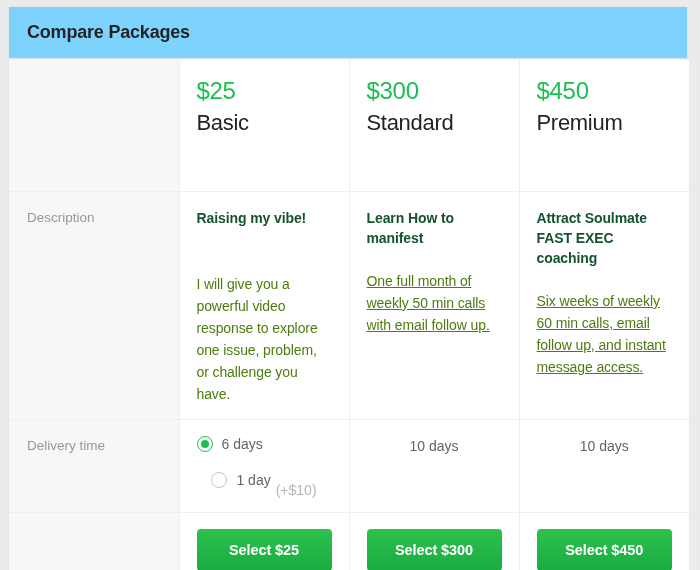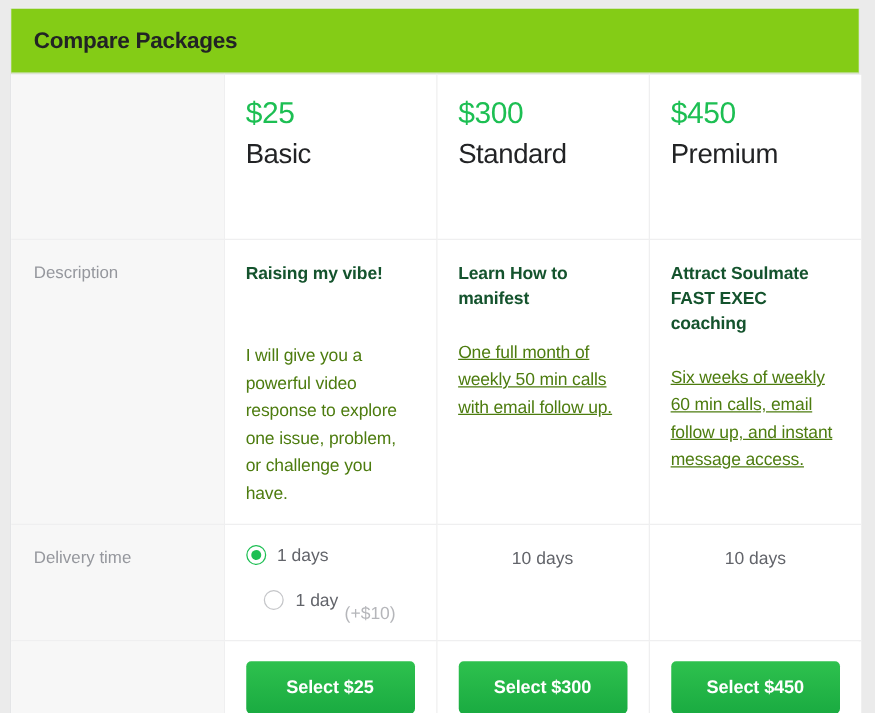--- a/index.html
+++ b/index.html
@@ -21,21 +21,21 @@
     top: 6px;
     width: 680px;
     background: #ffffff;
     border: 1px solid #e4e5e7;
     box-sizing: border-box;
   }
 
   
   .panel-header {
     height: 52px;
-    background: #84cc16;
+    background: #7dd3fc;
     border-bottom: 1px solid #e4e5e7;
     display: flex;
     align-items: center;
     box-sizing: border-box;
   }
   .panel-title {
     padding-left: 18px;
     font-size: 18px;
     font-weight: bold;
     color: #222325;
@@ -227,21 +227,21 @@
           <div class="desc-body shift-2">Six weeks of weekly 60 min calls, email follow up, and instant message access.</div>
         </td>
       </tr>
 
       <tr class="row-delivery">
         <td class="label-cell">Delivery time</td>
 
         <td class="pkg-cell">
           <div class="radio-line">
             <span class="radio-dot checked"></span>
-            <span class="radio-label">1 days</span>
+            <span class="radio-label">6 days</span>
           </div>
           <div class="radio-line">
             <span class="radio-dot"></span>
             <span class="radio-label">1 day</span>
             <span class="radio-extra">(+$10)</span>
           </div>
         </td>
 
         <td class="pkg-cell">
           <div class="delivery-plain">10 days</div>

